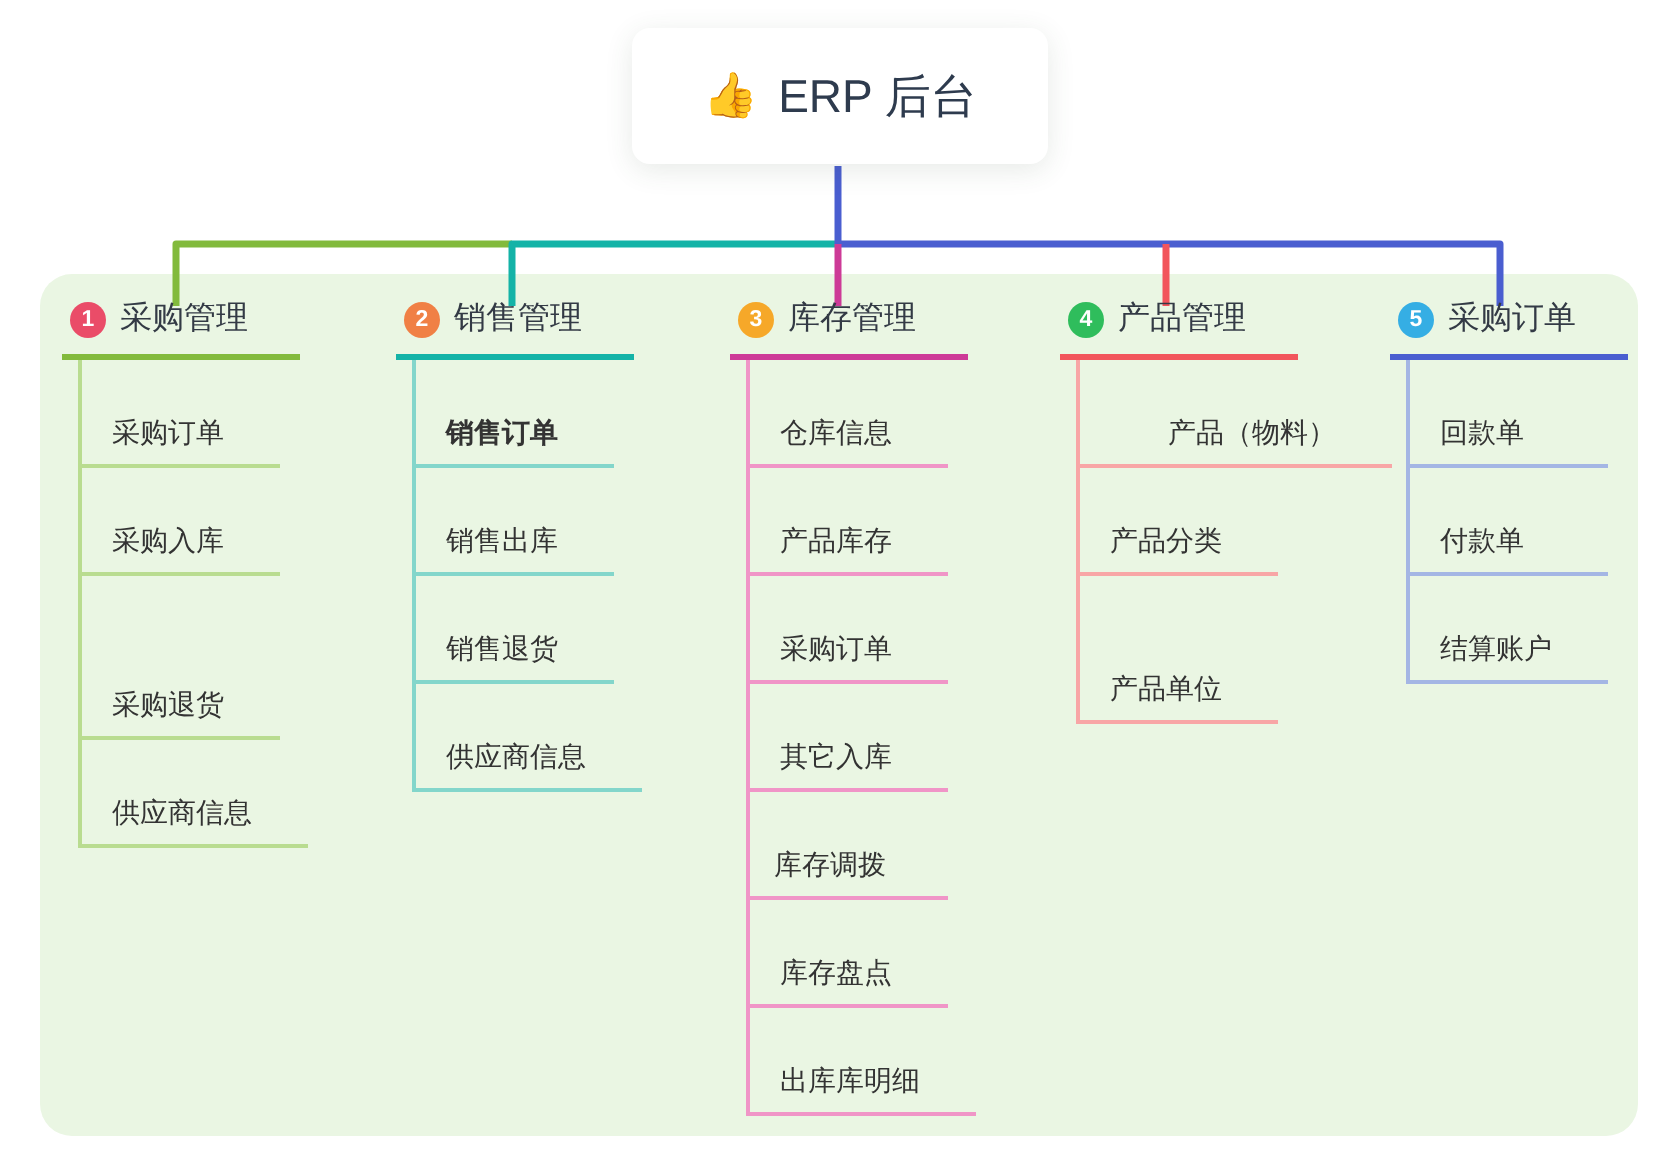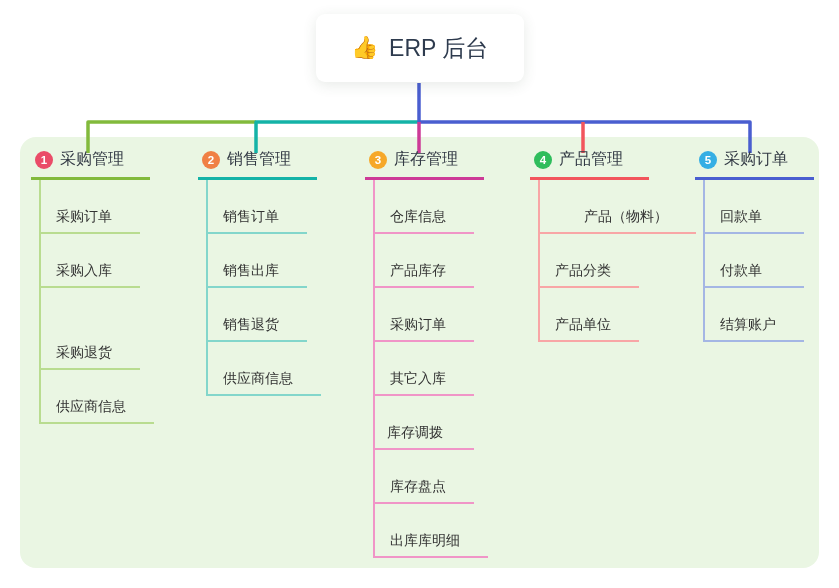--- a/index.html
+++ b/index.html
@@ -78,21 +78,21 @@
           <li style="border-bottom-color: rgb(185, 220, 144); color: rgb(51, 51, 51);">供应商信息</li>
         </ul>
     </div>
 
     <div class="branch">
       <div class="branch-title" style="border-bottom-color: rgb(20, 179, 167);">
         <span class="badge" style="background: rgb(240, 128, 69);">2</span>
         <span>销售管理</span>
       </div>
       <ul class="children" style="border-left-color: rgb(131, 214, 203);">
-          <li style="border-bottom-color: rgb(131, 214, 203); color: rgb(51, 51, 51);">销售订单</li>
+          <li style="border-bottom-color: rgb(131, 214, 203); color: rgb(51, 51, 51); font-weight: bold;">销售订单</li>
           <li style="border-bottom-color: rgb(131, 214, 203); color: rgb(51, 51, 51);">销售出库</li>
           <li style="border-bottom-color: rgb(131, 214, 203); color: rgb(51, 51, 51);">销售退货</li>
           <li style="border-bottom-color: rgb(131, 214, 203); color: rgb(51, 51, 51);">供应商信息</li>
         </ul>
     </div>
 
     <div class="branch">
       <div class="branch-title" style="border-bottom-color: rgb(205, 58, 151);">
         <span class="badge" style="background: rgb(246, 168, 41);">3</span>
         <span>库存管理</span>
@@ -109,21 +109,21 @@
     </div>
 
     <div class="branch">
       <div class="branch-title" style="border-bottom-color: rgb(242, 85, 92);">
         <span class="badge" style="background: rgb(47, 189, 92);">4</span>
         <span>产品管理</span>
       </div>
       <ul class="children" style="border-left-color: rgb(248, 166, 166);">
           <li style="border-bottom-color: rgb(248, 166, 166); color: rgb(51, 51, 51); padding-left: 44px;">产品（物料）</li>
           <li style="border-bottom-color: rgb(248, 166, 166); color: rgb(51, 51, 51);">产品分类</li>
-          <li style="border-bottom-color: rgb(248, 166, 166); color: rgb(51, 51, 51);">产品单位</li>
+          <li style="border-bottom-color: rgb(248, 166, 166); color: rgb(51, 51, 51); margin-top: 20px;">产品单位</li>
         </ul>
     </div>
 
     <div class="branch">
       <div class="branch-title" style="border-bottom-color: rgb(74, 94, 208);">
         <span class="badge" style="background: rgb(53, 174, 228);">5</span>
         <span>采购订单</span>
       </div>
       <ul class="children" style="border-left-color: rgb(164, 182, 228);">
           <li style="border-bottom-color: rgb(164, 182, 228); color: rgb(51, 51, 51);">回款单</li>

